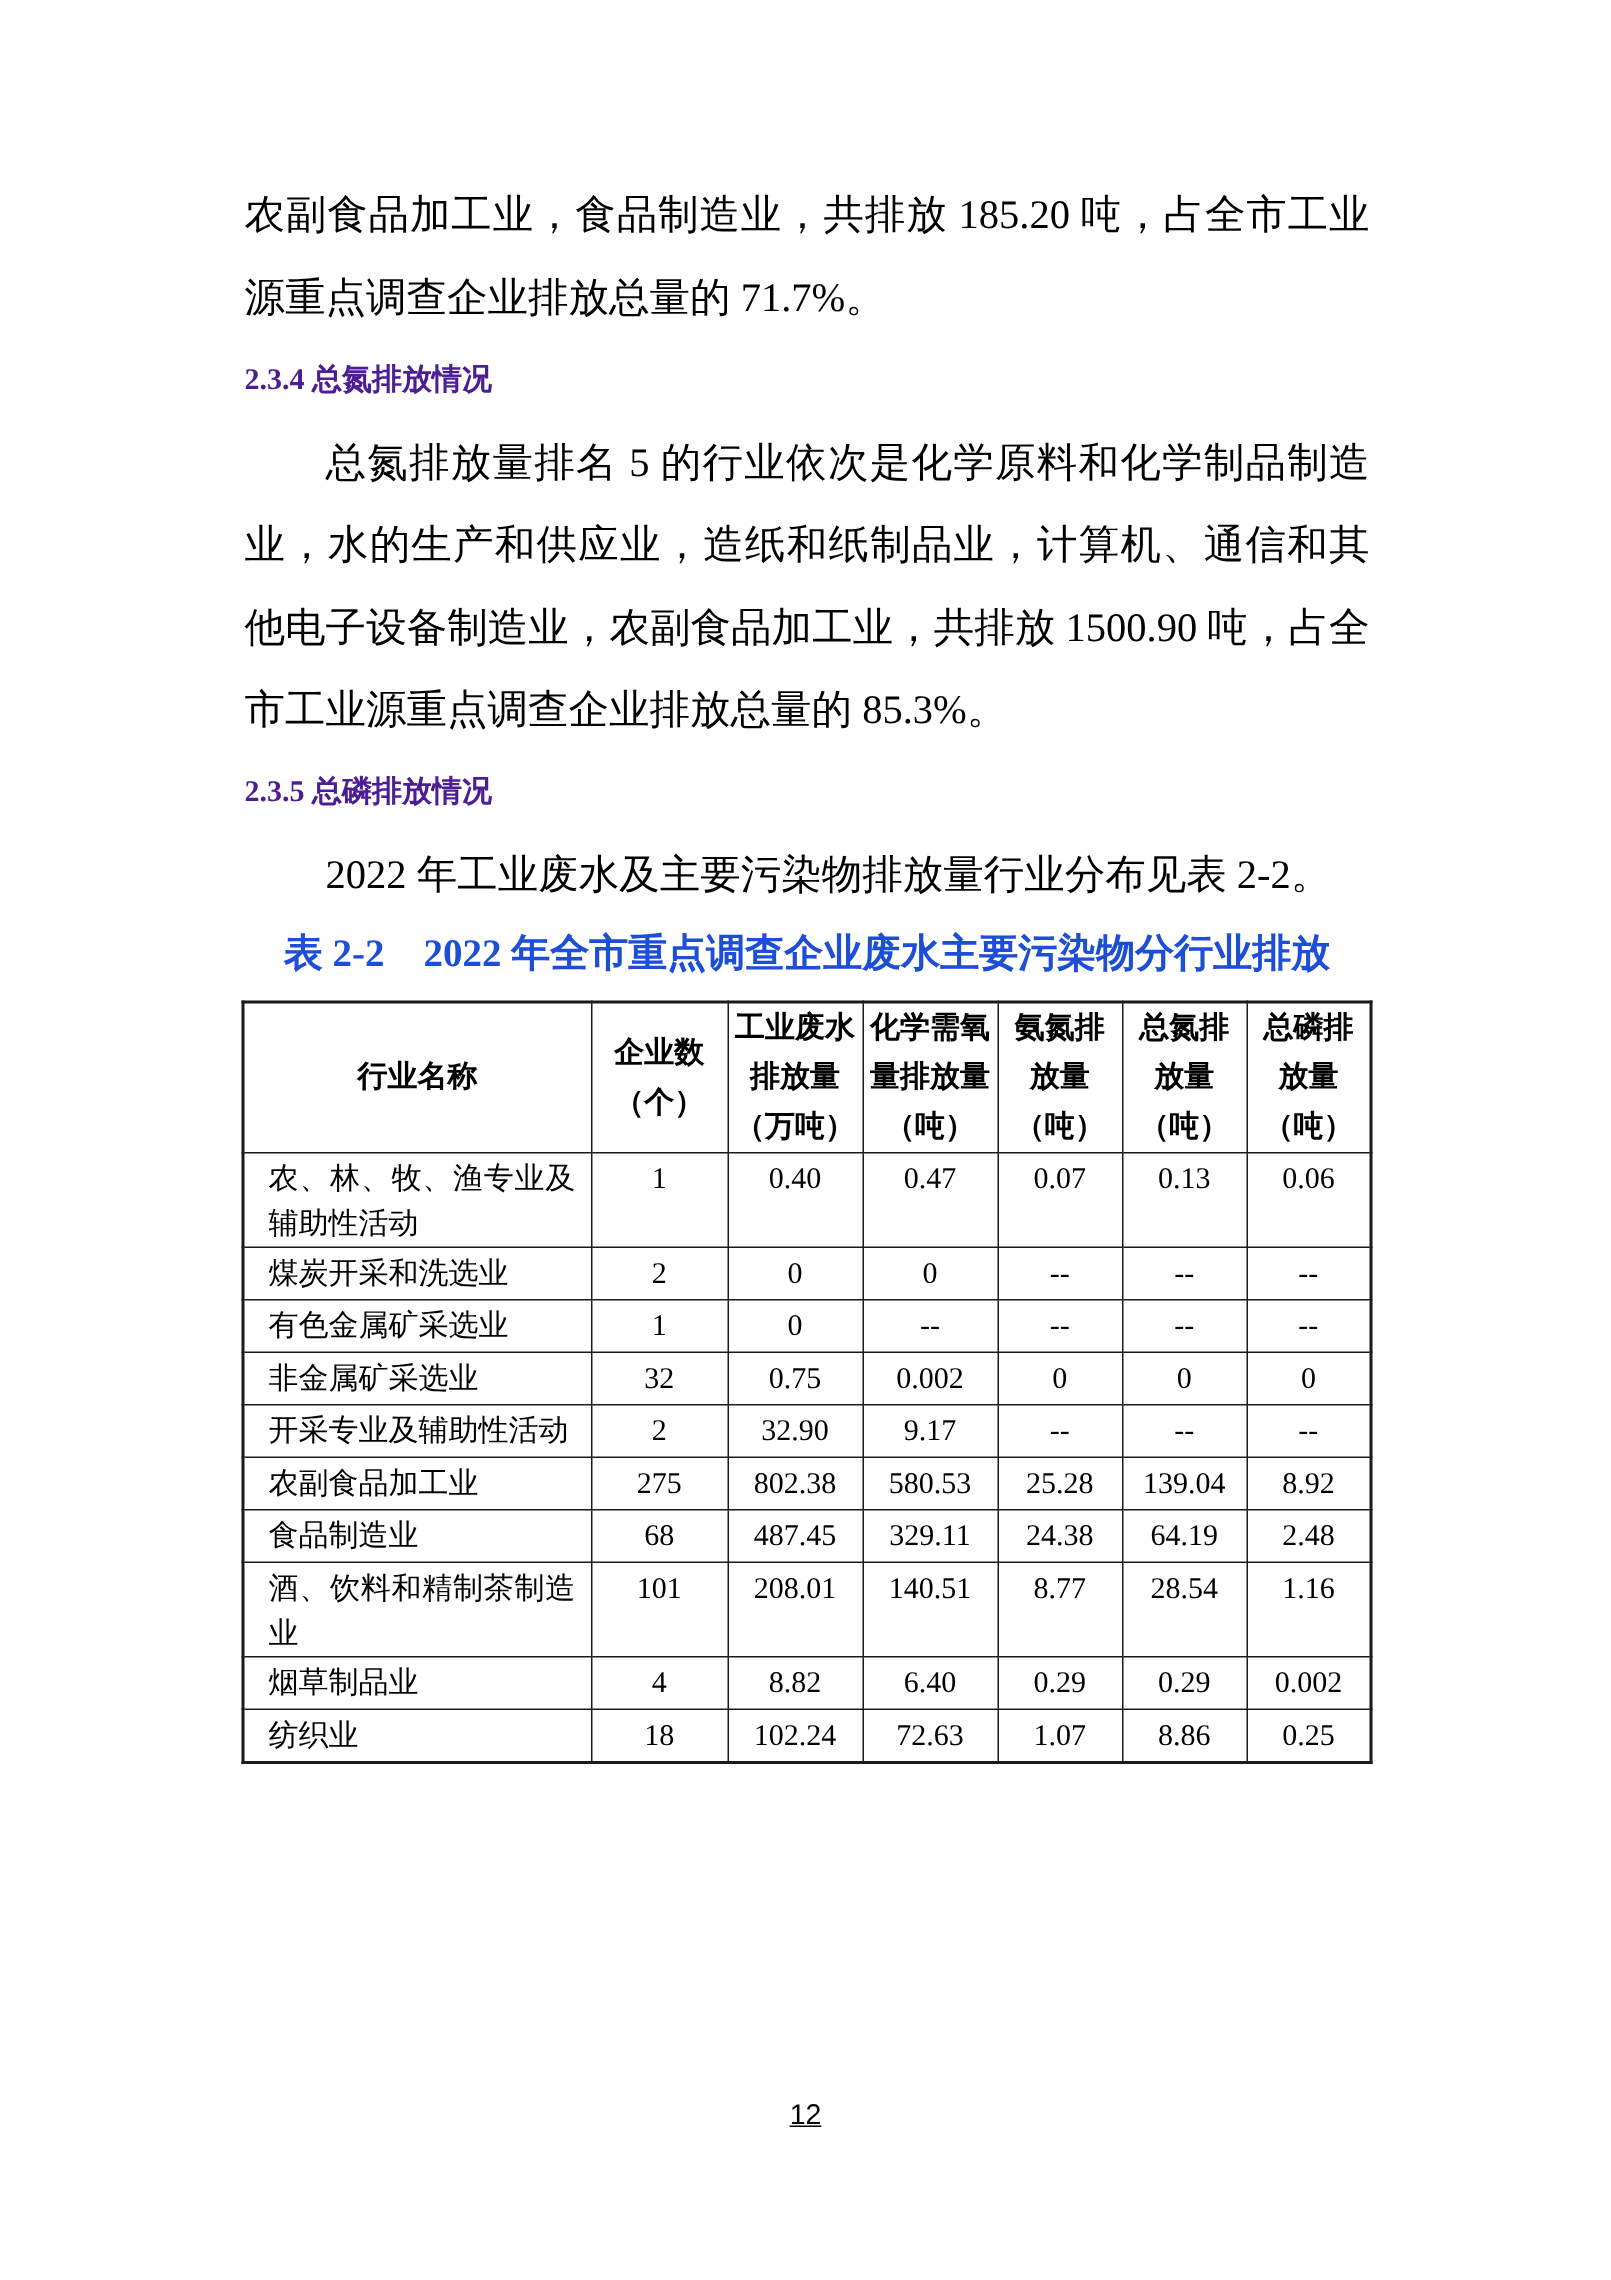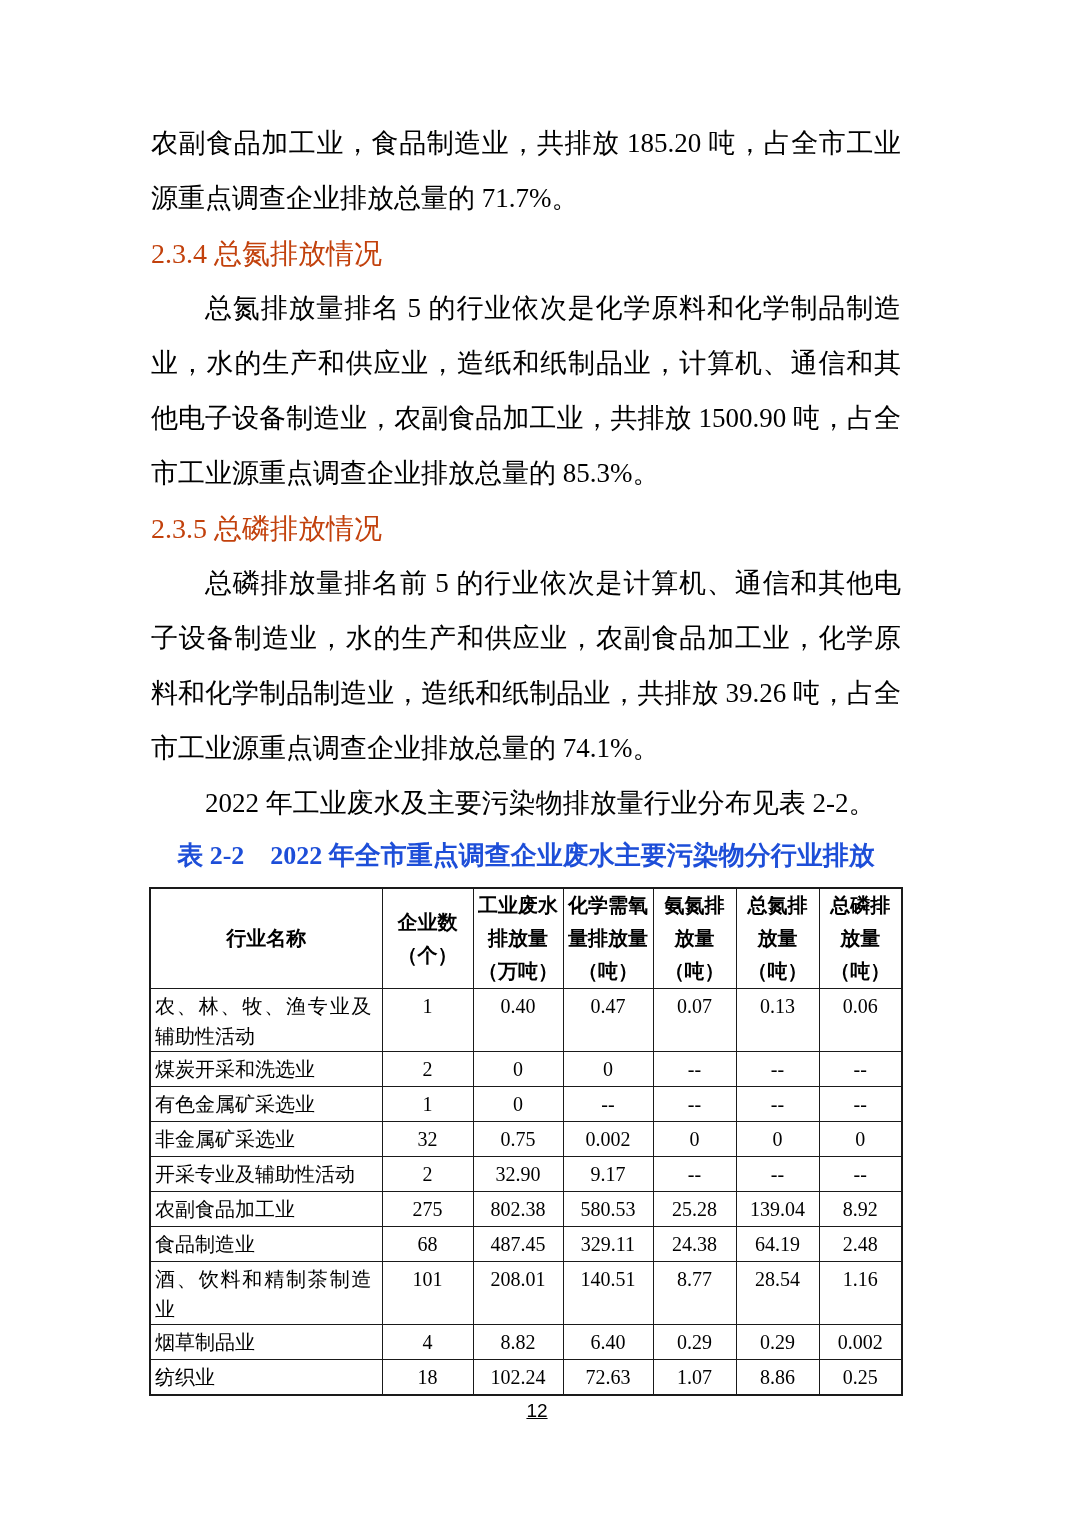--- a/index.html
+++ b/index.html
@@ -11,40 +11,40 @@
     position: relative;
     width: 1074px;
     height: 1520px;
     background: #ffffff;
     overflow: hidden;
     font-family: "Liberation Serif", "DejaVu Serif", serif;
     color: #000000;
   }
   .content {
     position: absolute;
-    left: 151px;
+    left: 163px;
     top: 116px;
     width: 750px;
   }
   .body-text {
     margin: 0;
     font-size: 27px;
     line-height: 55px;
     text-align: justify;
     color: #000000;
   }
   .indent {
     text-indent: 54px;
   }
   .section-heading {
     margin: 0;
-    font-size: 28px;
+    font-size: 20px;
     line-height: 55px;
-    font-weight: normal;
-    color: #c2410c;
+    font-weight: bold;
+    color: #4c1d95;
   }
   .table-title {
     margin: 0;
     font-size: 26px;
     line-height: 50px;
     font-weight: bold;
     text-align: center;
     color: #1d4ed8;
   }
   table.emissions {
@@ -80,21 +80,21 @@
   }
   table.emissions td {
     font-size: 20px;
     line-height: 30px;
     text-align: center;
     vertical-align: top;
     padding-top: 2px;
   }
   table.emissions td.cell-name {
     text-align: justify;
-    padding-left: 4px;
+    padding-left: 16px;
     padding-right: 10px;
     margin-top: 20px;
   }
   .page-number {
     position: absolute;
     top: 1400px;
     left: 0;
     width: 100%;
     text-align: center;
     font-size: 19px;
@@ -110,21 +110,20 @@
   <div class="content">
 
     <p class="body-text">农副食品加工业，食品制造业，共排放 185.20 吨，占全市工业源重点调查企业排放总量的 71.7%。</p>
 
     <h3 class="section-heading">2.3.4 总氮排放情况</h3>
 
     <p class="body-text indent">总氮排放量排名 5 的行业依次是化学原料和化学制品制造业，水的生产和供应业，造纸和纸制品业，计算机、通信和其他电子设备制造业，农副食品加工业，共排放 1500.90 吨，占全市工业源重点调查企业排放总量的 85.3%。</p>
 
     <h3 class="section-heading">2.3.5 总磷排放情况</h3>
 
-    <p class="body-text indent">总磷排放量排名前 5 的行业依次是计算机、通信和其他电子设备制造业，水的生产和供应业，农副食品加工业，化学原料和化学制品制造业，造纸和纸制品业，共排放 39.26 吨，占全市工业源重点调查企业排放总量的 74.1%。</p>
 
     <p class="body-text indent">2022 年工业废水及主要污染物排放量行业分布见表 2-2。</p>
 
     <div class="table-title">表 2-2　2022 年全市重点调查企业废水主要污染物分行业排放</div>
 
     <table class="emissions">
       <colgroup>
         <col style="width:232px">
         <col style="width:91px">
         <col style="width:90px">

